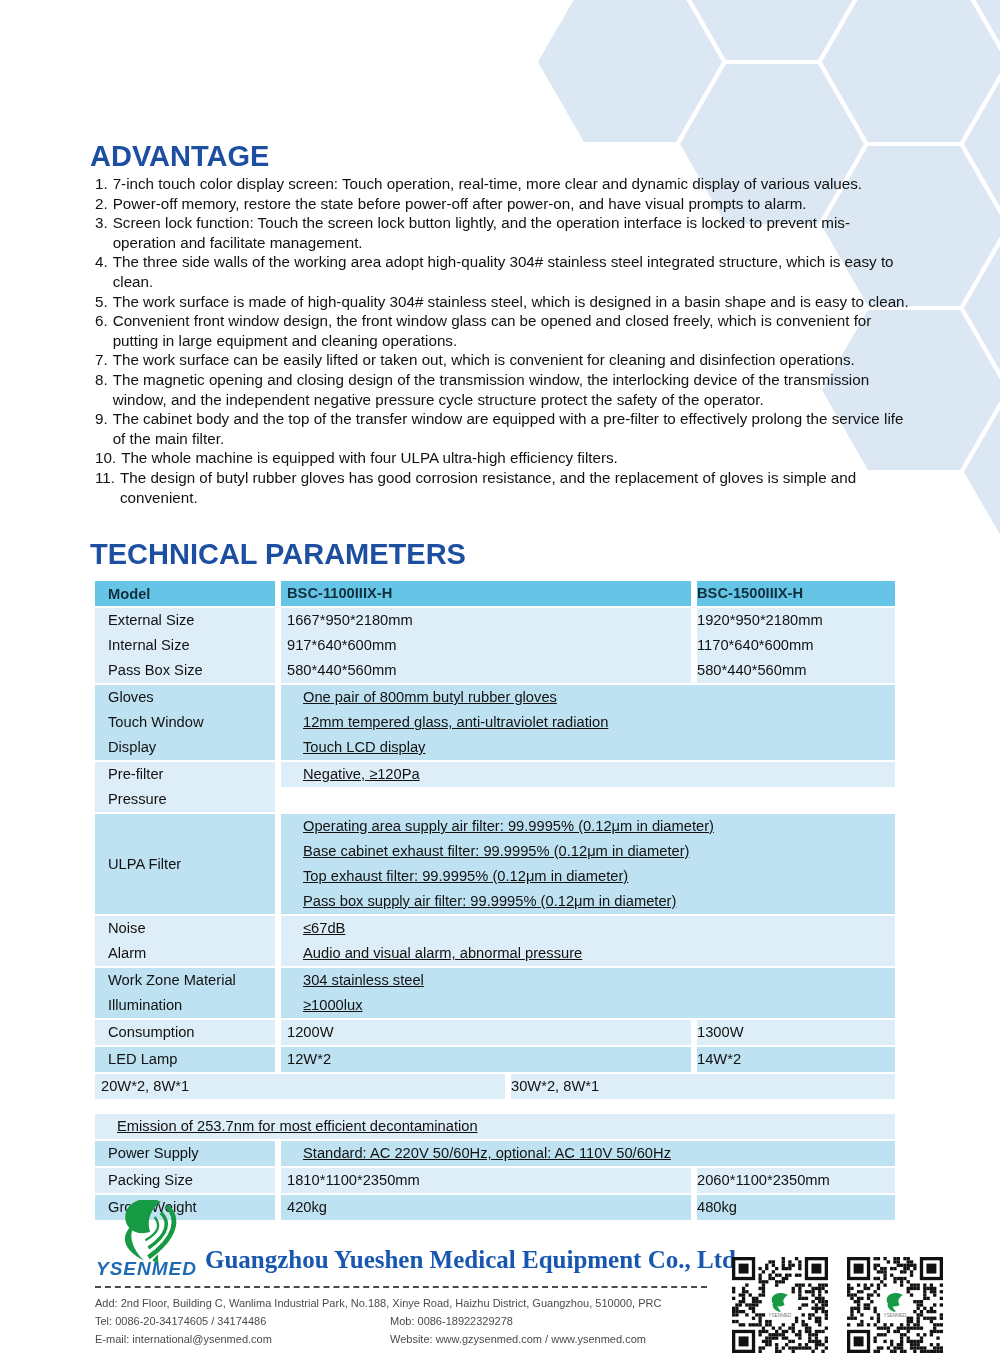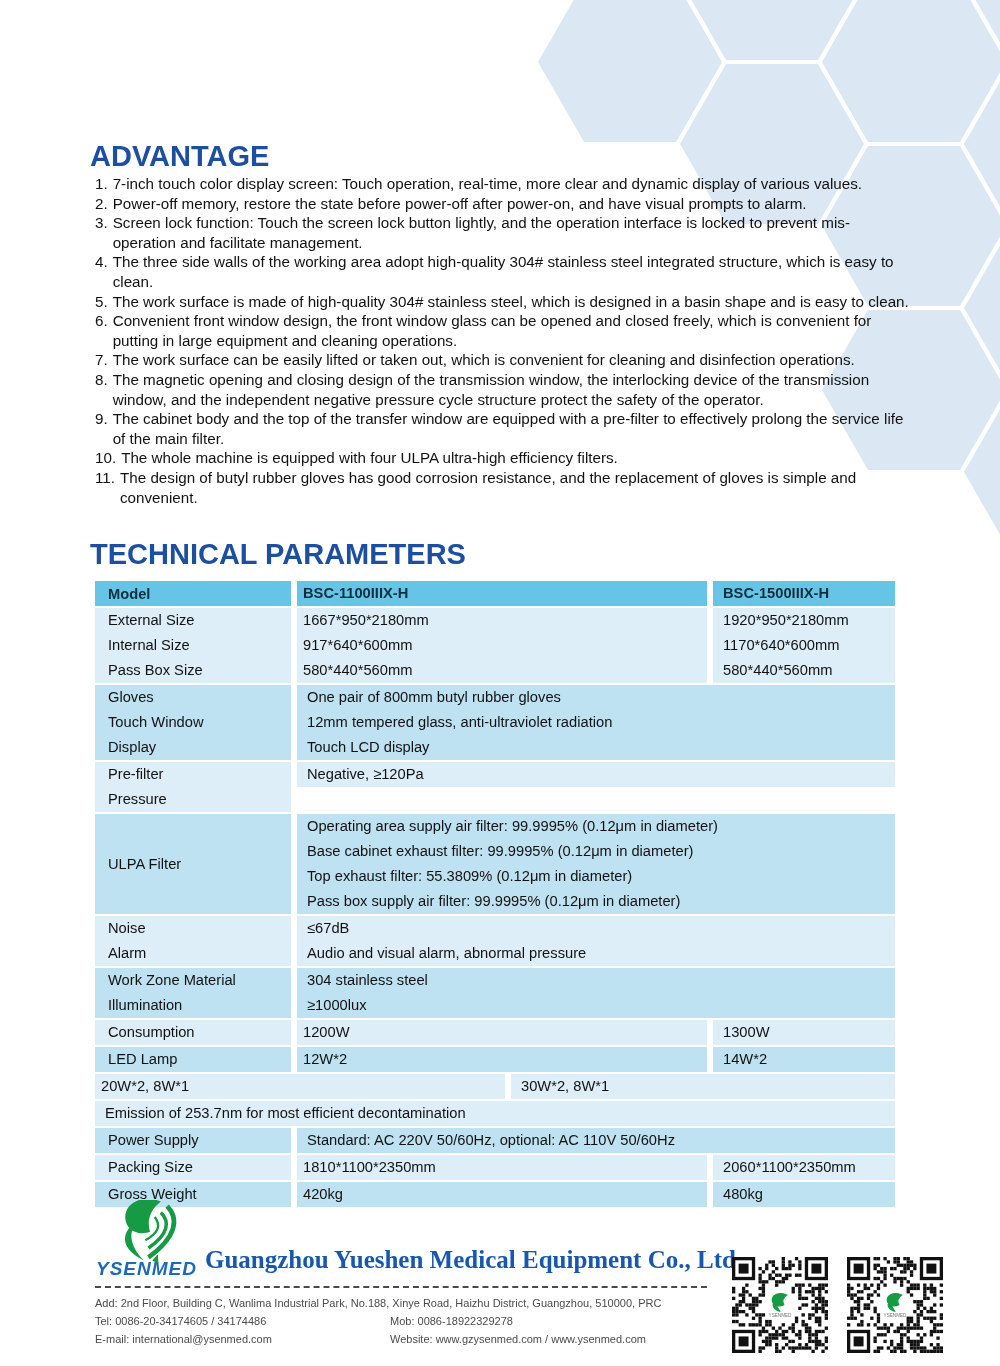--- a/index.html
+++ b/index.html
@@ -35,29 +35,29 @@
   #adv-title{top:136px;}
   #tech-title{top:534px;}
   
   .adv-list{position:absolute;left:95px;top:174px;width:814px;}
   .adv-item{display:flex;font-size:15.2px;line-height:19.6px;color:var(--body-text);}
   .adv-num{white-space:nowrap;margin-right:5px;}
   .adv-text{flex:1;}
   
   .spec-table{position:absolute;left:95px;top:581px;width:800px;}
   .band{display:flex;gap:6px;margin-bottom:2px;font-size:14.7px;}
-  .lbl{box-sizing:border-box;width:196px;padding-left:13px;background:var(--shade);
+  .lbl{box-sizing:border-box;width:180px;padding-left:13px;background:var(--shade);
        display:flex;flex-direction:column;justify-content:center;}
   .lline{height:25px;line-height:25px;}
   .vals{flex:1;display:flex;flex-direction:column;}
   .vrow{display:flex;gap:6px;height:25px;}
-  .gapped .vrow + .vrow{margin-top:2px;}
+  .gapped .vrow + .vrow{margin-top:15px;}
   .v2{box-sizing:border-box;width:410px;background:var(--shade);padding-left:6px;line-height:25px;}
-  .v3{box-sizing:border-box;flex:1;background:var(--shade);padding-left:10px;line-height:25px;}
-  .vspan{box-sizing:border-box;flex:1;background:var(--shade);padding-left:10px;line-height:25px;}
+  .v3{box-sizing:border-box;flex:1;background:var(--shade);padding-left:0;line-height:25px;}
+  .vspan{box-sizing:border-box;flex:1;background:var(--shade);padding-left:22px;line-height:25px;text-decoration:underline;}
   .shade-light{--shade:var(--band-light);}
   .shade-mid{--shade:var(--band-mid);}
   .hdr{--shade:var(--hdr-blue);font-weight:700;color:#10303e;}
   .hdr .lbl{height:25px;justify-content:center;}
   
   .logo-svg{position:absolute;left:100px;top:1200px;}
   .logo-word{
     position:absolute;left:96px;top:1258px;width:110px;
     font-size:19px;font-weight:700;font-style:italic;letter-spacing:1px;
     color:var(--logo-text-blue);
@@ -220,21 +220,21 @@
           <div class="lline">ULPA Filter</div>
         </div>
         <div class="vals">
           <div class="vrow">
               <div class="vspan">Operating area supply air filter: 99.9995% (0.12μm in diameter)</div>
             </div>
           <div class="vrow">
               <div class="vspan">Base cabinet exhaust filter: 99.9995% (0.12μm in diameter)</div>
             </div>
           <div class="vrow">
-              <div class="vspan">Top exhaust filter: 55.3809% (0.12μm in diameter)</div>
+              <div class="vspan">Top exhaust filter: 99.9995% (0.12μm in diameter)</div>
             </div>
           <div class="vrow">
               <div class="vspan">Pass box supply air filter: 99.9995% (0.12μm in diameter)</div>
             </div>
         </div>
       </div>
 
       <div class="band shade-light">
         <div class="lbl">
           <div class="lline">Noise</div>

